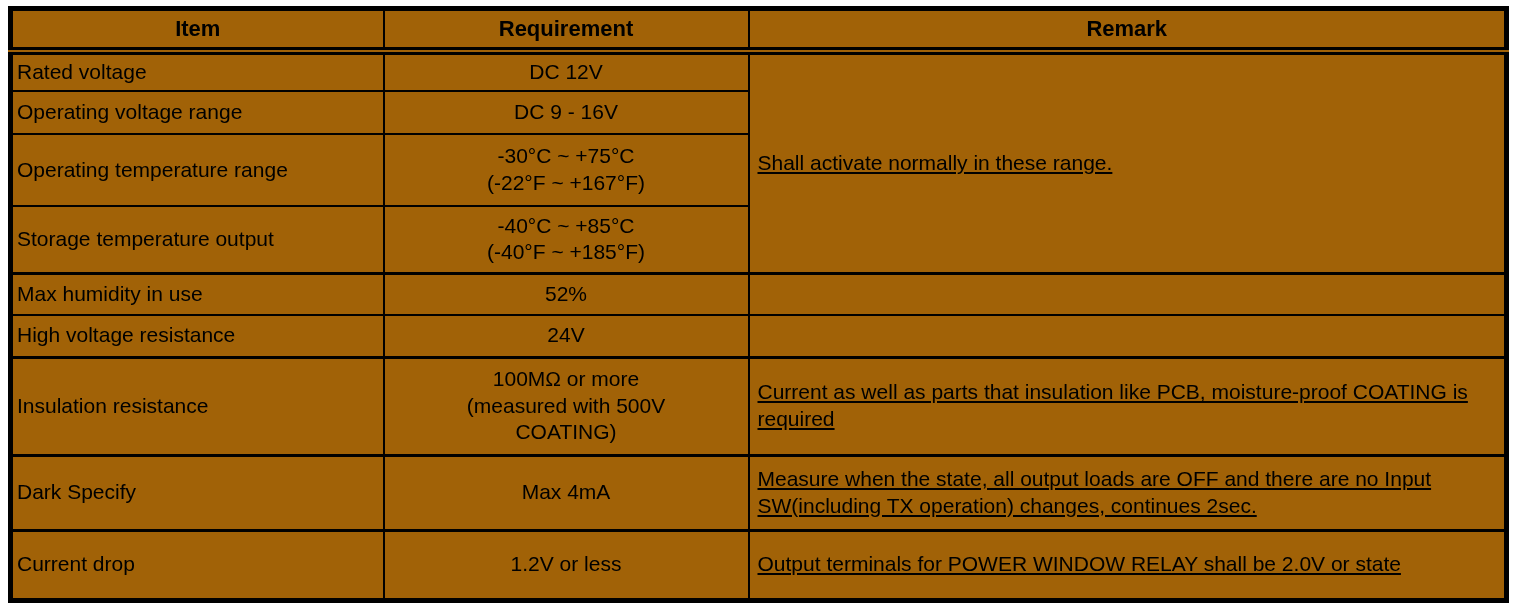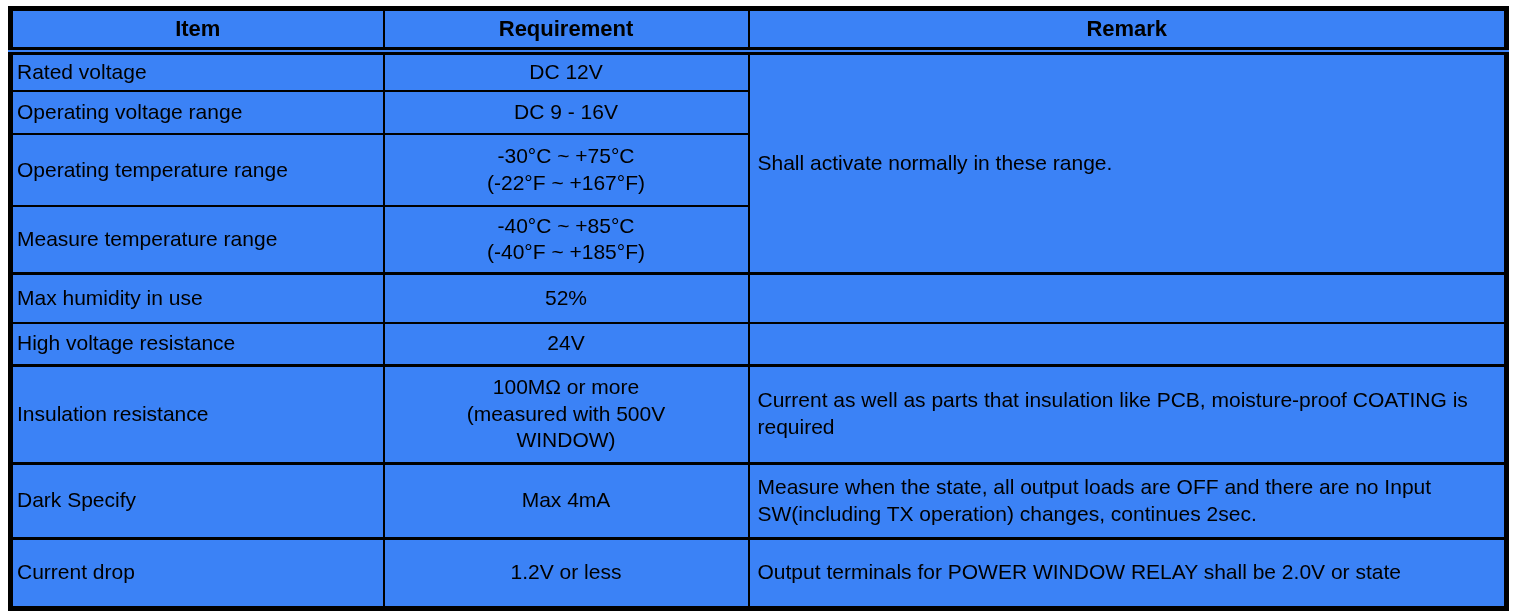--- a/index.html
+++ b/index.html
@@ -14,21 +14,21 @@
     color: #000;
     overflow: hidden;
   }
   .page {
     padding: 6px 8px;
   }
   table.spec {
     border-collapse: collapse;
     table-layout: fixed;
     width: 1501px;
-    background: #3b82f6;
+    background: #a16207;
     border: 5px solid #000;
   }
   table.spec th,
   table.spec td {
     border: 2px solid #000;
     color: #000;
     overflow: hidden;
   }
   table.spec th {
     font-size: 22px;
@@ -49,20 +49,21 @@
     padding: 2px 4px;
   }
   td.req {
     text-align: center;
     padding: 2px 6px;
   }
   td.remark {
     text-align: left;
     padding: 2px 4px 2px 8px;
     line-height: 1.3;
+    text-decoration: underline;
   }
   tr.bt3 > td {
     border-top: 3px solid #000;
   }
 </style>
 </head>
 <body>
 
 <div class="page">
   <table class="spec">
@@ -89,42 +90,42 @@
         <td class="req">DC 9 - 16V</td>
       </tr>
       <tr style="height:72px">
         <td class="item">Operating temperature range</td>
         <td class="req">
           <div>-30°C ~ +75°C</div>
           <div>(-22°F ~ +167°F)</div>
         </td>
       </tr>
       <tr style="height:67px">
-        <td class="item">Measure temperature range</td>
+        <td class="item">Storage temperature output</td>
         <td class="req">
           <div>-40°C ~ +85°C</div>
           <div>(-40°F ~ +185°F)</div>
         </td>
       </tr>
-      <tr class="bt3" style="height:50px">
+      <tr class="bt3" style="height:42px">
         <td class="item">Max humidity in use</td>
         <td class="req">52%</td>
         <td class="remark"></td>
       </tr>
       <tr style="height:42px">
         <td class="item">High voltage resistance</td>
         <td class="req">24V</td>
         <td class="remark"></td>
       </tr>
       <tr class="bt3" style="height:98px">
         <td class="item">Insulation resistance</td>
         <td class="req">
           <div>100MΩ or more</div>
           <div>(measured with 500V</div>
-          <div>WINDOW)</div>
+          <div>COATING)</div>
         </td>
         <td class="remark">Current as well as parts that insulation like PCB, moisture-proof COATING is required</td>
       </tr>
       <tr class="bt3" style="height:75px">
         <td class="item">Dark Specify</td>
         <td class="req">Max 4mA</td>
         <td class="remark">Measure when the state, all output loads are OFF and there are no Input SW(including TX operation) changes, continues 2sec.</td>
       </tr>
       <tr class="bt3" style="height:70px">
         <td class="item">Current drop</td>

